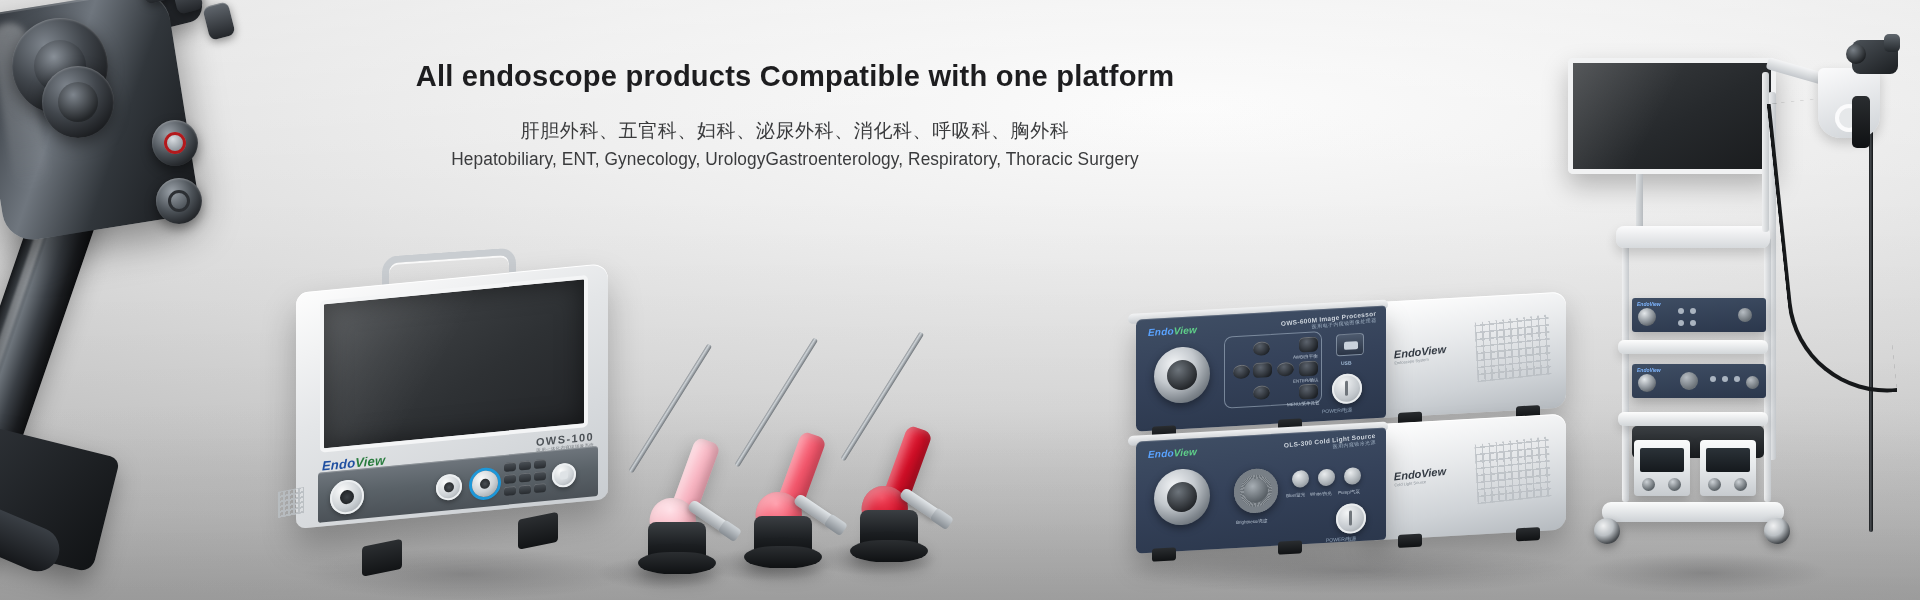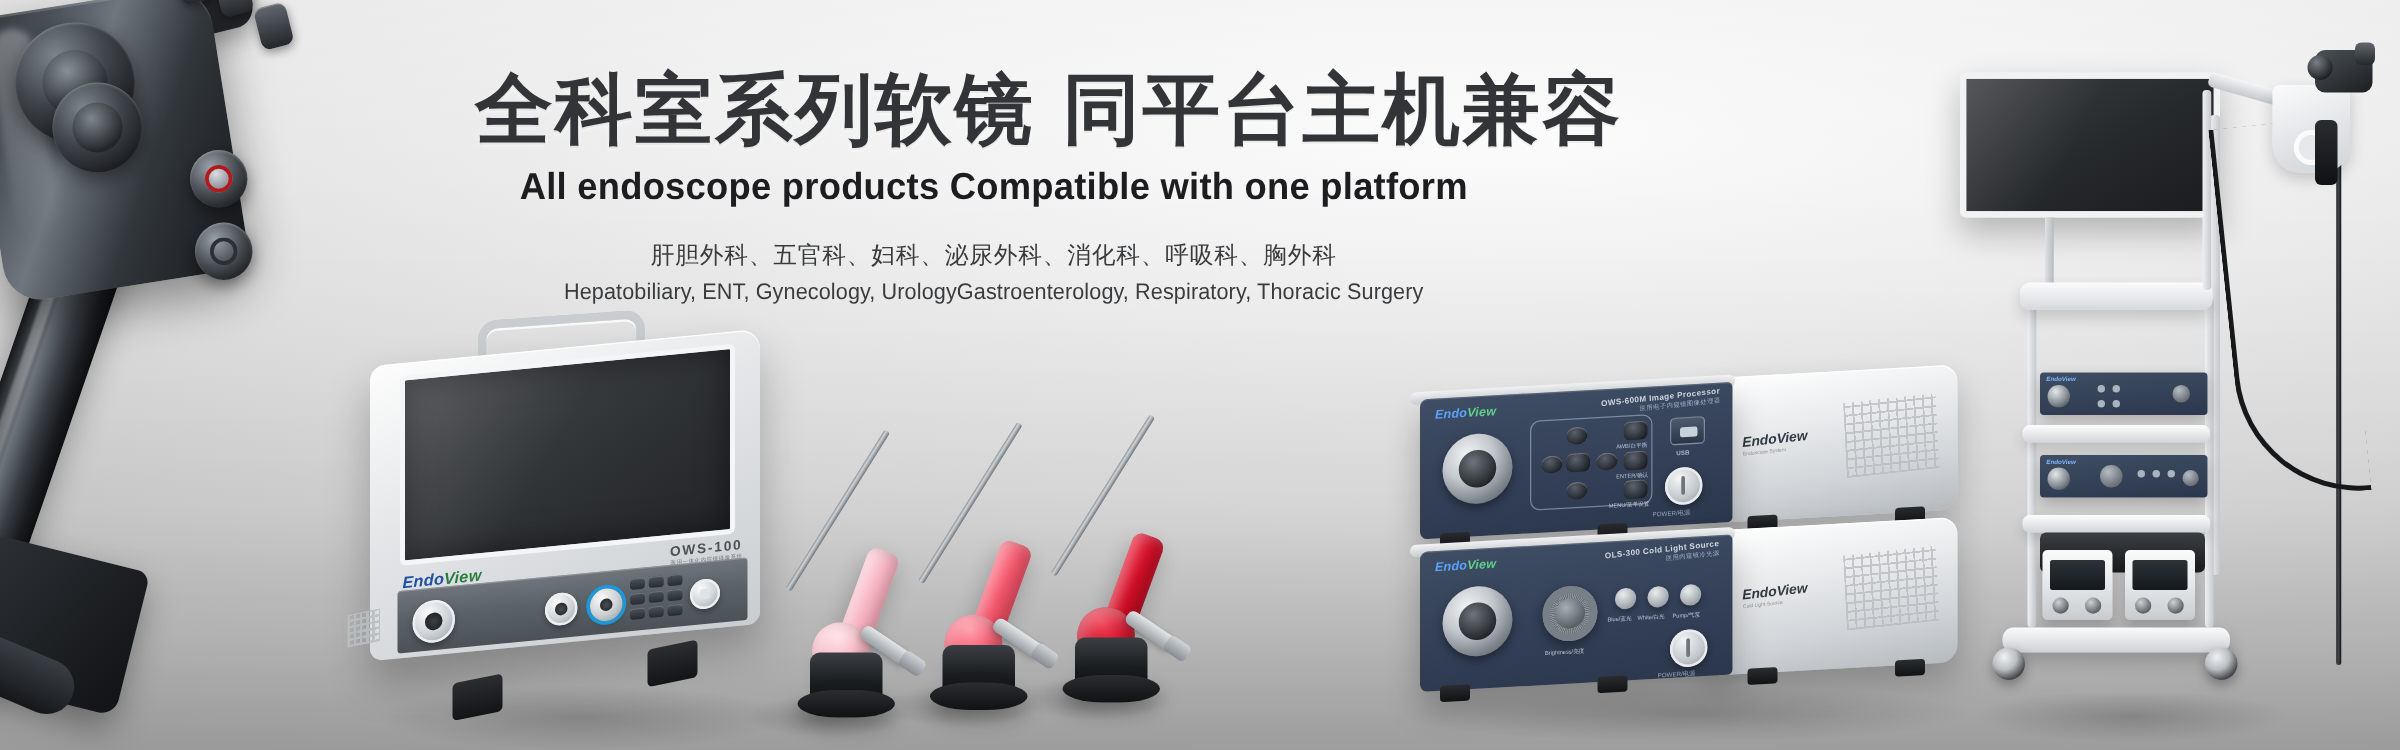--- a/index.html
+++ b/index.html
@@ -480,23 +480,20 @@
     <div class="dial d1"></div>
     <div class="dial d2"></div>
     <div class="valve v1"></div>
     <div class="valve v2"></div>
     <div class="sh-btn b3"></div>
     <div class="sh-btn b1"></div>
     <div class="sh-btn b2"></div>
   </div>
 
   <div class="copy">
-    <div class="h-cn">
-      <span>全科室系列软镜</span><span class="gap"></span><span>同平台主机兼容</span>
-    </div>
     <div class="h-en">All endoscope products Compatible with one platform</div>
     <div class="sub-cn">肝胆外科、五官科、妇科、泌尿外科、消化科、呼吸科、胸外科</div>
     <div class="sub-en">Hepatobiliary, ENT, Gynecology, UrologyGastroenterology, Respiratory, Thoracic Surgery</div>
   </div>
 
   <div class="shadow" style="left:300px; top:548px; width:330px; height:52px;"></div>
   <div class="ows">
     <div class="ows-handle"></div>
     <div class="ows-case">
       <div class="ows-screen"></div>

